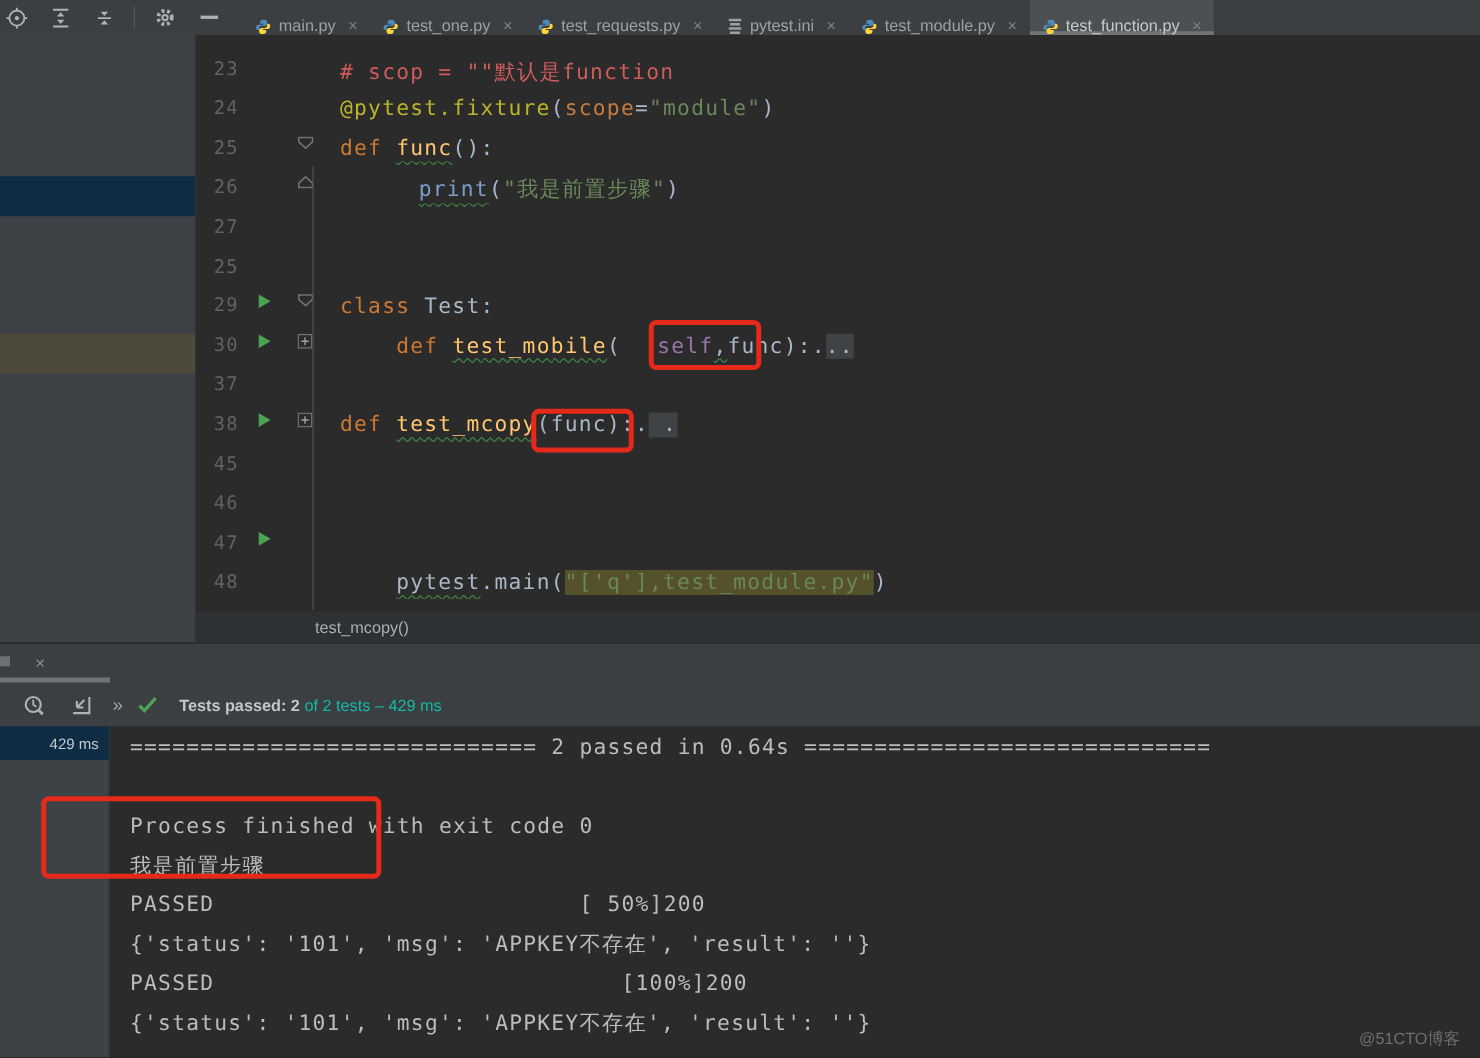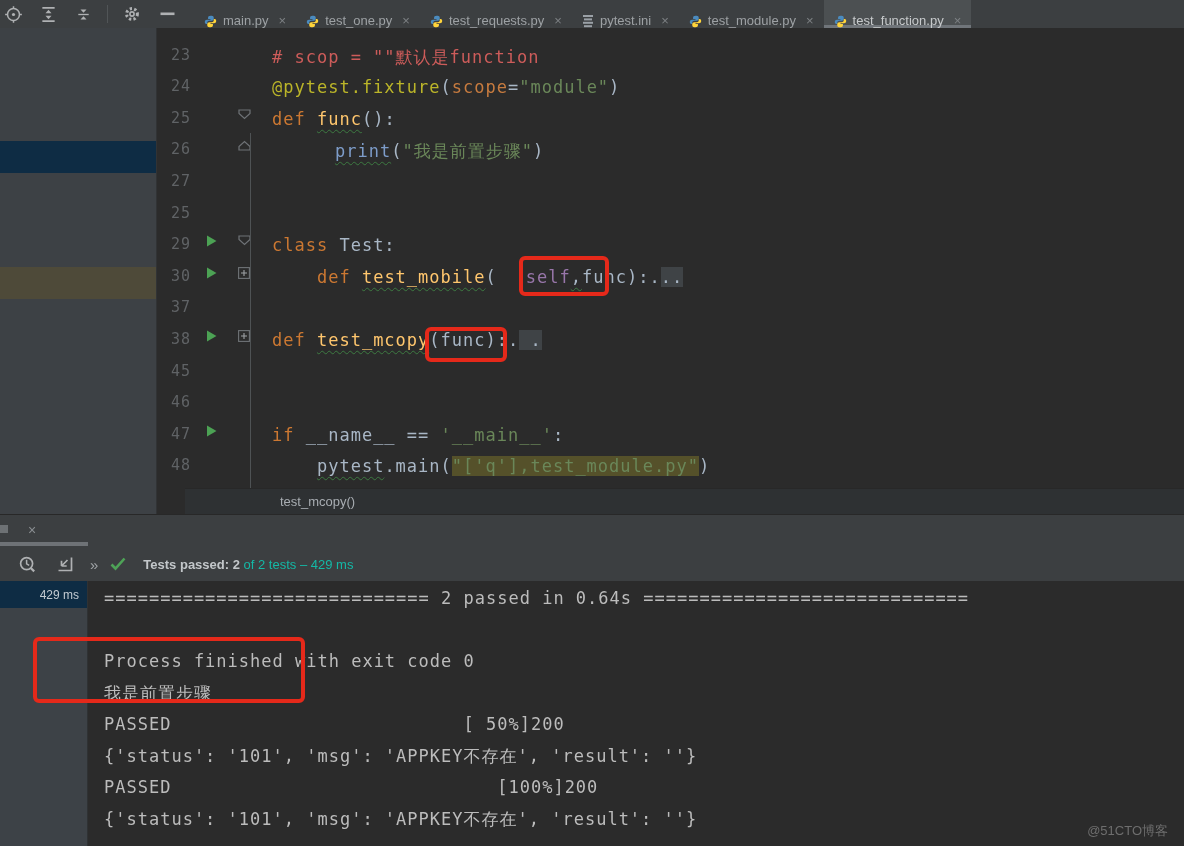--- a/index.html
+++ b/index.html
@@ -42,21 +42,21 @@
   .tok-str     { color:#6a8759; }
   .tok-builtin { color:#7d9cc9;margin-left:18px; }
   .tok-self    { color:#9876aa;margin-left:29px; }
   .tok-param   { color:#c77b3f; }
   .tok-plain   { color:#a9b7c6; }
   .tok-folded  { background:#3f4346; color:#a9b7c6; }
   .tok-strhl   { color:#6a8759; background:#55512a; }
   .tok-typo { text-decoration:underline wavy #3d7a41 1px; text-underline-offset:4px; }
   .indent-guide { position:absolute; left:93px; top:105px; height:355px; width:1px; background:#4e5254; }
   .breadcrumb { height:26px; background:#2e3133; display:flex; align-items:center;
-    padding-left:95px; color:#a8adb2; font-size:13px; border-top:1px solid #282828;margin-left:28px; }
+    padding-left:95px; color:#a8adb2; font-size:13px; border-top:1px solid #282828; }
   
   .anno { position:absolute; border:4px solid #e5291a; border-radius:6px; z-index:30; }
   #anno1 { left:519px; top:256px; width:90px; height:40px; }
   #anno2 { left:425px; top:327px; width:82px; height:35px; }
   #anno3 { left:33px; top:637px; width:272px; height:66px; }
   
   .bottom { position:absolute; top:514px; left:0; right:0; bottom:0;
     background:#3c3f41; border-top:1px solid #282828; }
   .btabs { height:32px; position:relative; }
   .btab-close { position:absolute; left:28px; top:7px; color:#8a8e91; font-size:14px; }
@@ -310,21 +310,20 @@
               <div class="code"></div>
             </div>
             <div class="line">
               <div class="g-num">47</div>
               <div class="g-run">
                 <svg width="11" height="12" viewBox="0 0 11 12">
                   <polygon points="1,0.5 10.5,6 1,11.5" fill="#4ca254"></polygon>
                 </svg>
               </div>
               <div class="g-fold"></div>
-              <div class="code"><span class="tok-kw">if </span><span class="tok-plain">__name__ == </span><span class="tok-str">'__main__'</span><span class="tok-plain">:</span></div>
             </div>
             <div class="line">
               <div class="g-num">48</div>
               <div class="g-run"></div>
               <div class="g-fold"></div>
               <div class="code"><span class="tok-plain">    </span><span class="tok-plain tok-typo">pytest</span><span class="tok-plain">.main(</span><span class="tok-strhl">"['q'],test_module.py"</span><span class="tok-plain">)</span></div>
             </div>
           </div>
       </div>
       <div class="breadcrumb">

